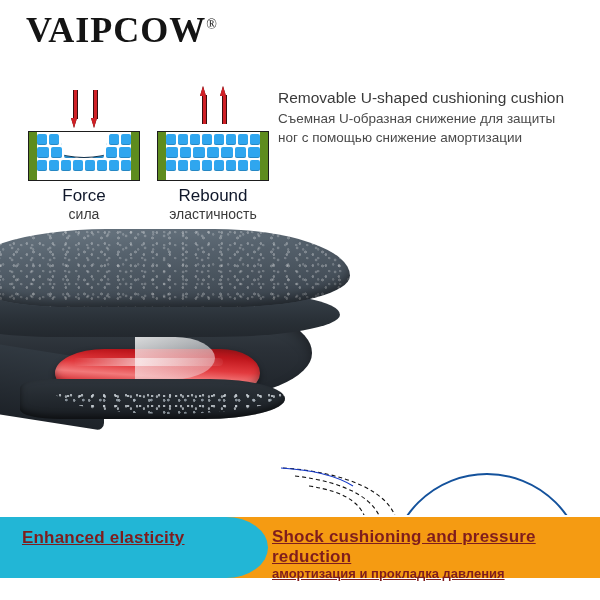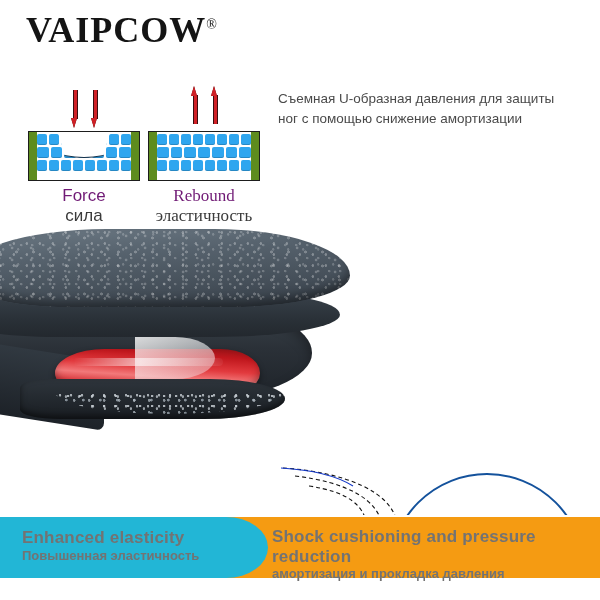--- a/index.html
+++ b/index.html
@@ -8,21 +8,21 @@
 
   
   .logo{position:absolute;left:26px;top:12px;font-family:"Liberation Serif",serif;
         font-weight:700;font-size:36px;letter-spacing:1px;color:#141414;line-height:1;}
   .logo .reg{font-size:14px;vertical-align:super;font-weight:400;}
 
   
   .diagram{position:absolute;left:28px;top:86px;width:240px;height:120px;}
   .dcol{position:absolute;top:0;width:112px;}
   .dcol.left{left:0;}
-  .dcol.right{left:120px;font-family:Liberation Serif, serif;}
+  .dcol.right{left:129px;}
   .arrows{height:42px;position:relative;display:flex;justify-content:center;gap:13px;align-items:flex-end;}
   .arrows.up{align-items:flex-start;}
   .arr{width:7px;height:38px;position:relative;}
   .arr i{position:absolute;left:2px;top:0;width:3px;height:29px;background:#cf2026;
          border-left:1px solid #3a0c0e;border-right:1px solid #3a0c0e;}
   .arr b{position:absolute;left:0;bottom:0;width:0;height:0;
          border-left:3.5px solid transparent;border-right:3.5px solid transparent;
          border-top:10px solid #cf2026;filter:drop-shadow(0 0 .4px #3a0c0e);}
   .arrows.up .arr i{top:9px;}
   .arrows.up .arr b{bottom:auto;top:0;border-top:none;border-bottom:10px solid #cf2026;}
@@ -33,22 +33,22 @@
   .cells{position:absolute;left:8px;right:8px;top:0;bottom:0;}
   .row{position:absolute;left:0;right:0;height:11px;display:flex;gap:2px;}
   .cell{flex:1;background:#2fa6ef;border-radius:2px;box-shadow:inset 0 -1px 0 rgba(0,0,0,.18);}
   .dent{position:absolute;left:8px;right:8px;top:-1px;height:26px;
         background:#ffffff;border-bottom:1.5px solid #17324a;
         border-radius:0 0 60% 60%/0 0 100% 100%;
         clip-path:polygon(22% 0,78% 0,70% 100%,30% 100%);display:none;}
   .dcol.left .dent{display:block;}
 
   .caption{margin-top:6px;text-align:center;}
-  .cap-en{font-size:17px;color:#701a75;line-height:1.05;}
-  .cap-ru{font-size:17px;color:#3a3a3a;line-height:1.2;margin-top:1px;}
+  .cap-en{font-size:17px;color:#0f172a;line-height:1.05;}
+  .cap-ru{font-size:14px;color:#3a3a3a;line-height:1.2;margin-top:1px;}
 
   
   .headline{position:absolute;left:278px;top:88px;width:312px;}
   .hl-en{font-size:15.5px;color:#3a3a3a;line-height:1.28;}
   .hl-ru{font-size:13.5px;color:#4a4a4a;line-height:1.3;margin-top:2px;}
 
   
   .stage{position:absolute;left:0;top:215px;width:600px;height:300px;overflow:hidden;}
 
   
@@ -106,21 +106,21 @@
 
   
   .inset{position:absolute;left:389px;top:258px;width:192px;height:192px;
     border:2.5px solid #14529c;border-radius:50%;background:#ffffff;overflow:hidden;}
 
   
   .banner{position:absolute;left:0;top:517px;width:600px;height:61px;}
   .bn-orange{position:absolute;left:0;top:0;width:600px;height:61px;background:#f59b12;}
   .bn-cyan{position:absolute;left:0;top:0;width:268px;height:61px;background:#22b6d6;
     border-radius:0 42px 42px 0/0 50% 50% 0;}
-  .bn-txt{position:absolute;color:#737373;}
+  .bn-txt{position:absolute;color:#7f1d1d;text-decoration:underline;}
   .bn-en{font-size:17px;font-weight:700;line-height:1.15;letter-spacing:.2px;}
   .bn-ru{font-size:13px;font-weight:700;line-height:1.2;}
   .bn-left{left:22px;top:11px;}
   .bn-right{left:272px;top:10px;}
 </style>
 </head>
 <body>
 
 <div id="page">
 
@@ -230,21 +230,22 @@
         </div>
       </div>
       <div class="caption">
         <div class="cap-en">Rebound</div>
         <div class="cap-ru">эластичность</div>
       </div>
     </div>
   </div>
 
   <div class="headline">
-    <div class="hl-ru">Съемная U-образная давления для защиты</div>
+    <div class="hl-en">Removable U-shaped cushioning cushion</div>
+    <div class="hl-ru">Съемная U-образная снижение для защиты</div>
     <div class="hl-ru">ног с помощью снижение амортизации</div>
   </div>
 
   <div class="stage">
 
     <div class="insole">
       <div class="ins-body"></div>
       <div class="ins-heel"></div>
       <div class="ins-mid"></div>
       <div class="ins-top"></div>
@@ -275,21 +276,20 @@
     <div class="inset">
       
     </div>
   </div>
 
   <div class="banner">
     <div class="bn-orange"></div>
     <div class="bn-cyan"></div>
     <div class="bn-txt bn-left">
       <div class="bn-en">Enhanced elasticity</div>
-      <div class="bn-ru">Повышенная эластичность</div>
     </div>
     <div class="bn-txt bn-right">
       <div class="bn-en">Shock cushioning and pressure reduction</div>
       <div class="bn-ru">амортизация и прокладка давления</div>
     </div>
   </div>
 
 </div>
 
 </body></html>

